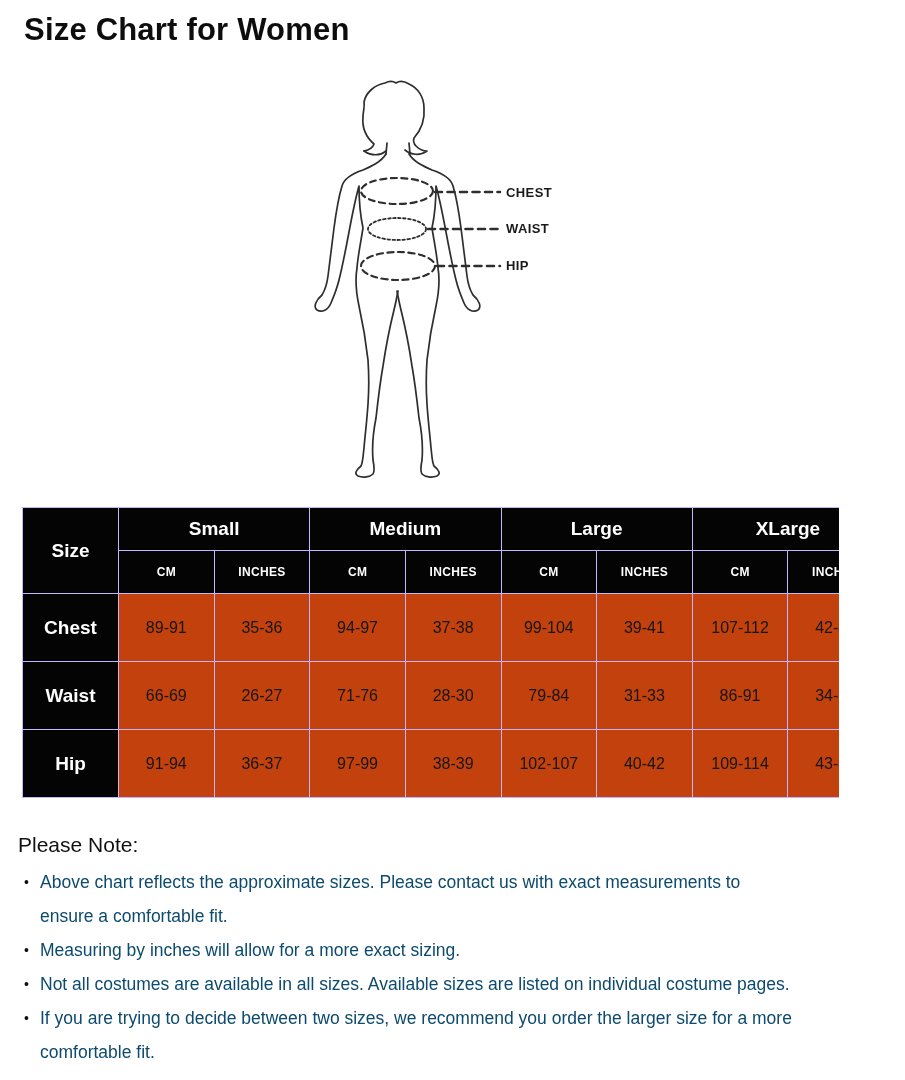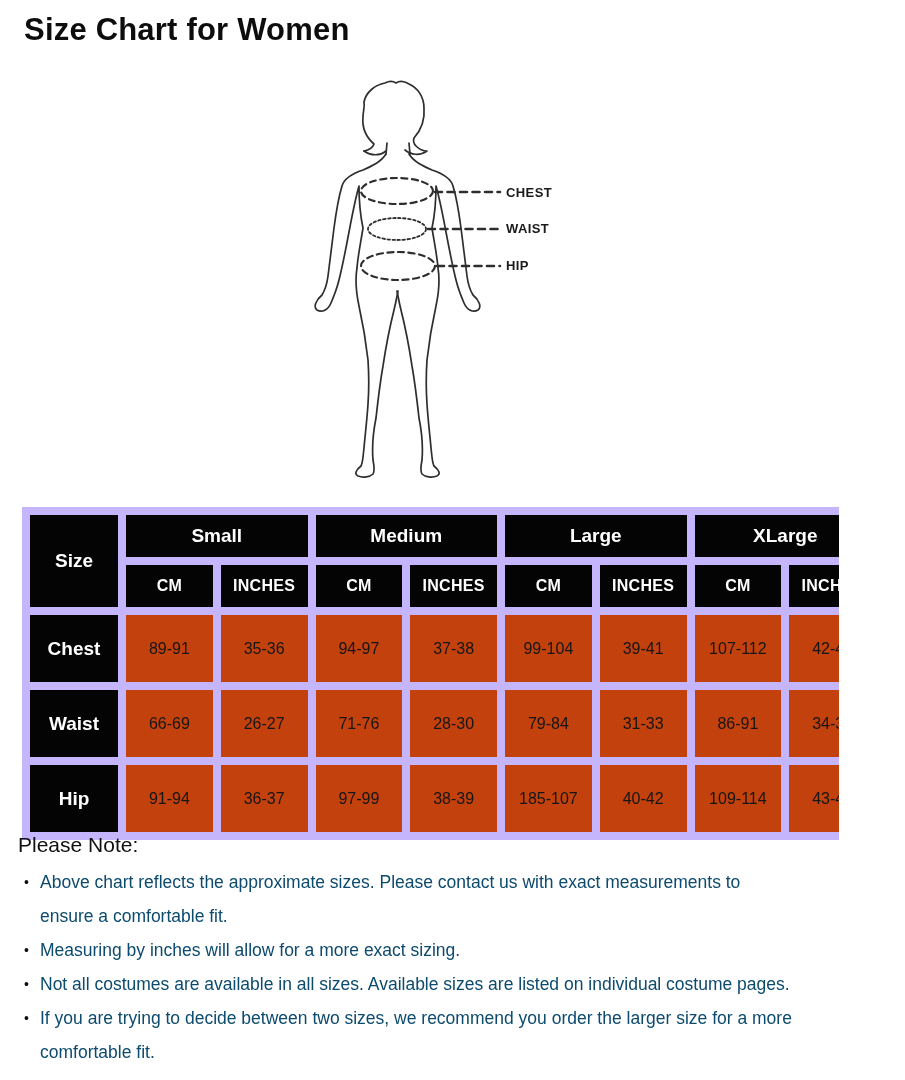--- a/index.html
+++ b/index.html
@@ -36,33 +36,33 @@
 
   table.size-table {
     position: absolute;
     left: 22px;
     top: 507px;
     width: 862px;
     border-collapse: collapse;
     table-layout: fixed;
   }
   .size-table th, .size-table td {
-    border: 8px solid #c4b5fd;
+    border: 1px solid #c4b5fd;
     text-align: center;
     vertical-align: middle;
     padding: 0;
   }
   .size-table thead th, .size-table tbody th {
     background: #040404;
     color: #ffffff;
     font-weight: 700;
   }
   .size-table .corner-cell { font-size: 19px; }
   .size-table .group-row th { font-size: 19px; height: 42px; }
-  .size-table .unit-row th { font-size: 16px; height: 42px; letter-spacing: 0.3px; }
+  .size-table .unit-row th { font-size: 12px; height: 42px; letter-spacing: 0.3px; }
   .size-table tbody th { font-size: 19px; }
   .size-table tbody td {
     background: #c2410c;
     color: #161616;
     font-size: 16px;
     height: 67px;
   }
 
   .notes {
     position: absolute;
@@ -238,21 +238,21 @@
         <td>31-33</td>
         <td>86-91</td>
         <td>34-36</td>
       </tr>
       <tr>
         <th>Hip</th>
         <td>91-94</td>
         <td>36-37</td>
         <td>97-99</td>
         <td>38-39</td>
-        <td>185-107</td>
+        <td>102-107</td>
         <td>40-42</td>
         <td>109-114</td>
         <td>43-45</td>
       </tr>
     </tbody>
   </table>
 
   <div class="notes">
     <div class="notes-heading">Please Note:</div>
 

